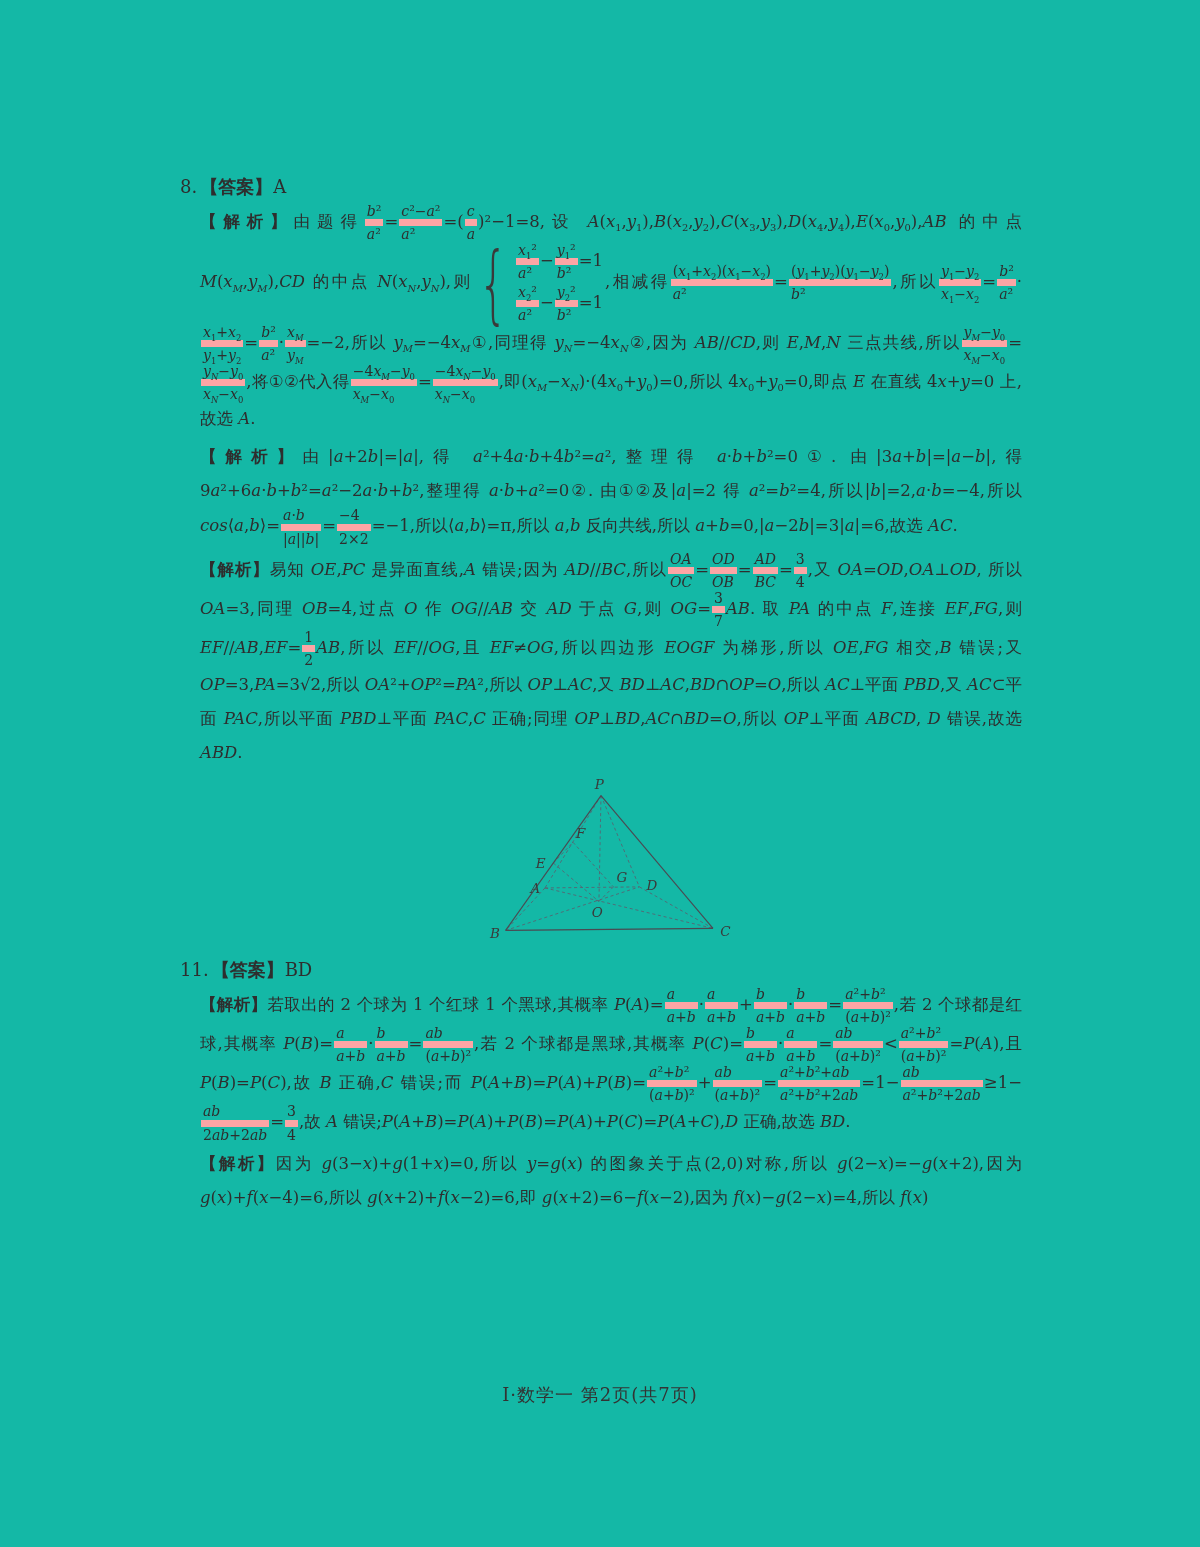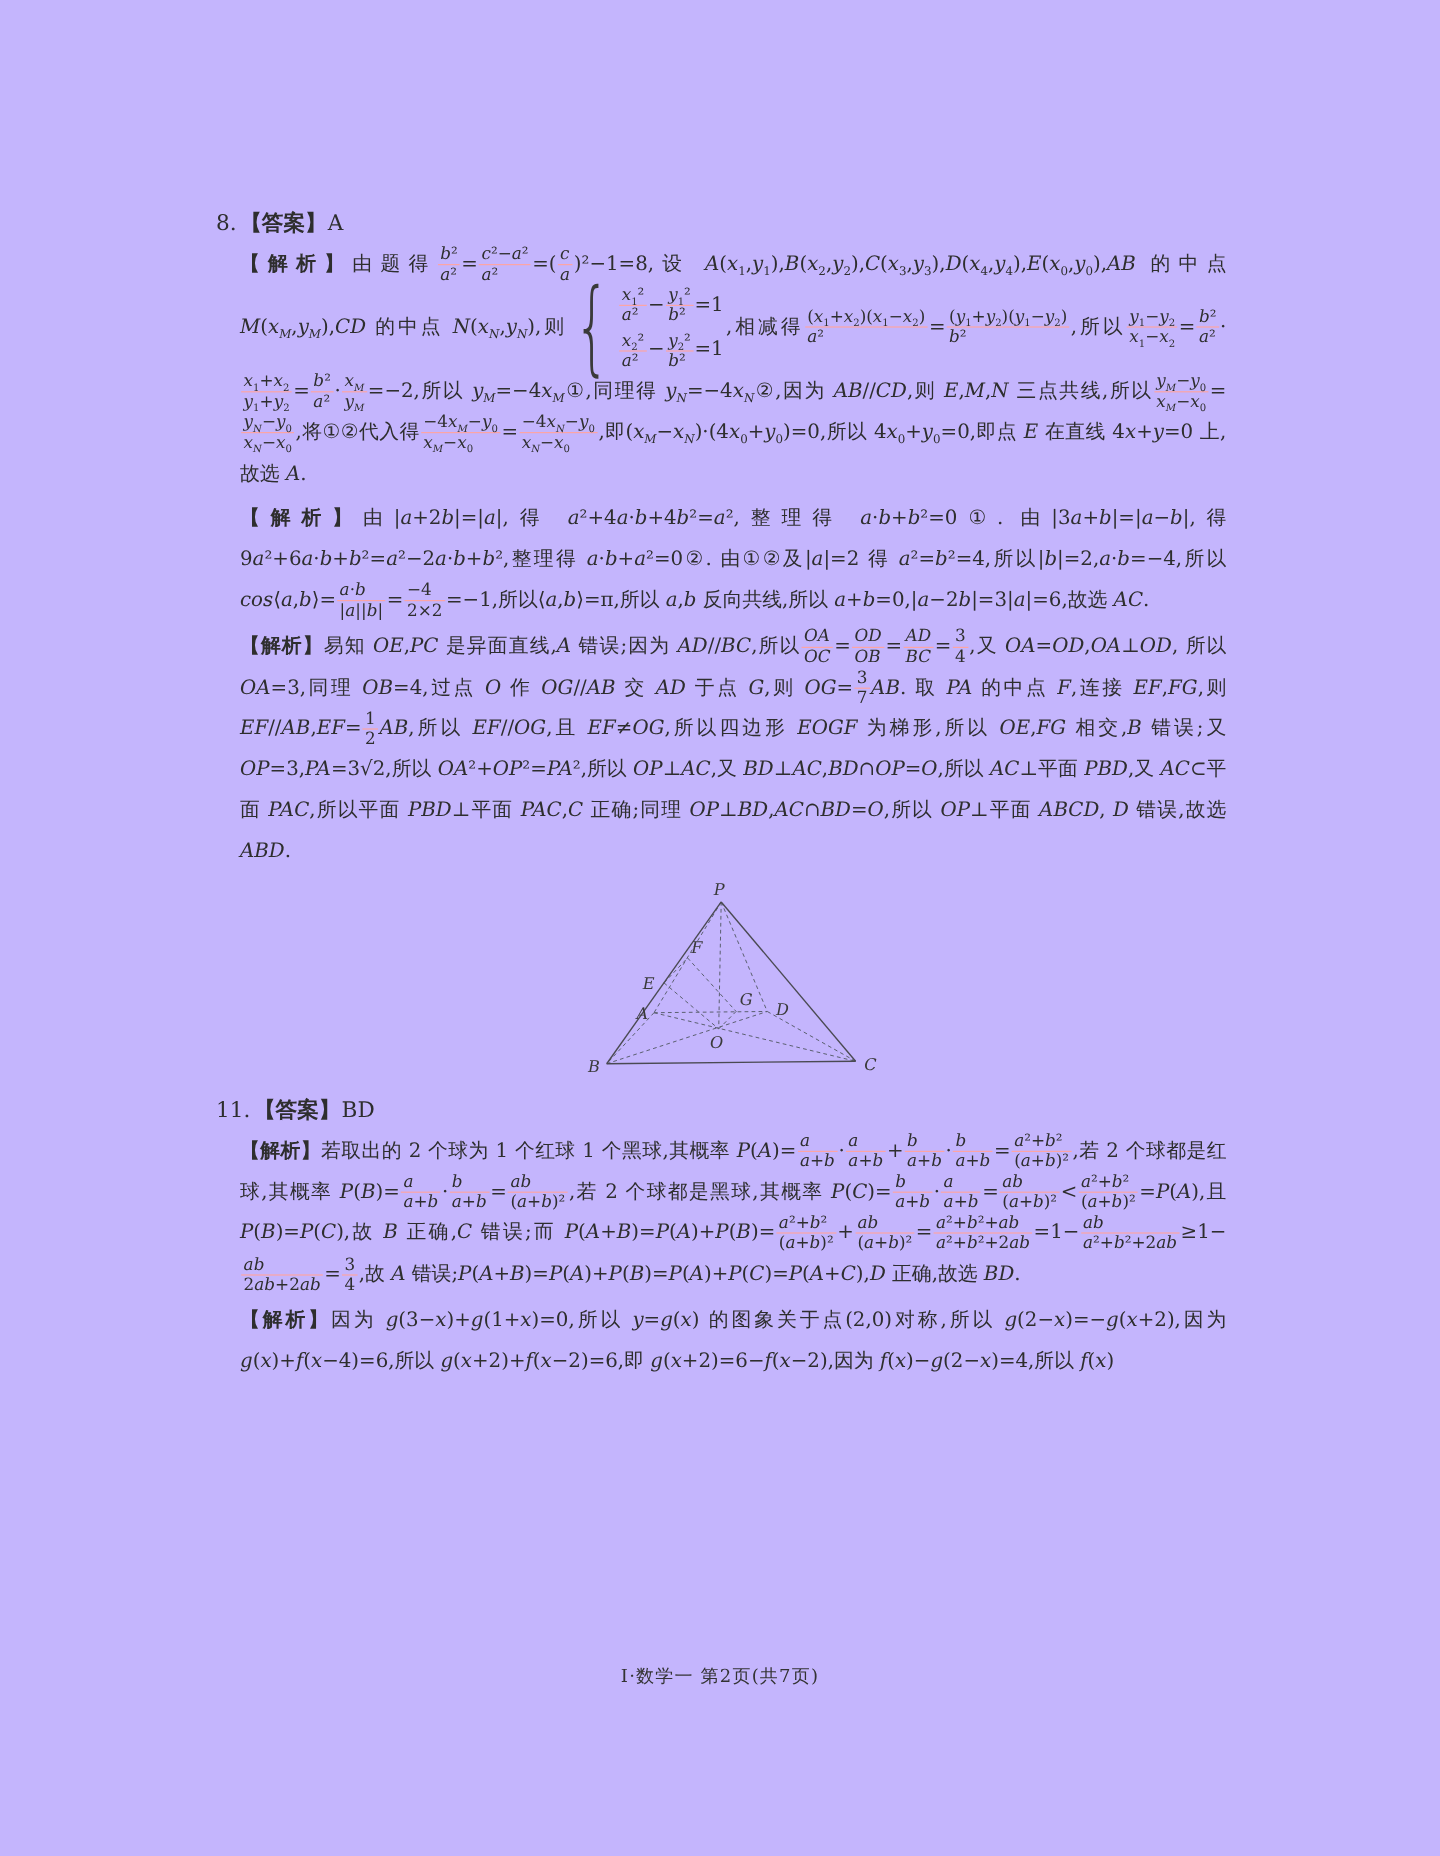--- a/index.html
+++ b/index.html
@@ -1,42 +1,42 @@
 <!DOCTYPE html>
 <html><head>
 <meta charset="utf-8">
 <style>
   html,body{margin:0;padding:0;background:#d9d9d9;}
   .page{
     position:relative;width:1200px;height:1547px;margin:0 auto;
-    background:#c4b5fd;color:#2e2e2e;
+    background:#14b8a6;color:#2e2e2e;
     font-family:"DejaVu Serif","DejaVu Sans","Liberation Serif",serif;
     overflow:hidden;
   }
   .content{position:absolute;top:170px;left:180px;width:842px;bottom:165px;overflow:hidden;}
   .q{margin:0 0 2px 0;}
   .ansline{font-size:18px;line-height:1.6;margin:3px 0 1px 0;white-space:nowrap;}
   .qnum{margin-right:3px;}
   .anslabel,.sollabel{font-weight:bold;}
   .ansvalue{margin-left:1px;}
   .sol{margin:1px 0 4px 20px;text-align:justify;font-size:16.5px;line-height:2.05;}
   .sol i{font-style:italic;}
   sub{font-size:0.6em;line-height:0;}
   .frac{display:inline-block;vertical-align:middle;text-align:left;font-size:0.85em;line-height:1.15;margin:0 1px;}
   .frac .num{display:block;padding:0 2px;}
-  .frac .den{display:block;border-top:1px solid #fca5a5;padding:0 2px;}
+  .frac .den{display:block;border-top:7px solid #fca5a5;padding:0 2px;}
   .sys{display:inline-flex;align-items:center;vertical-align:middle;margin:0 2px;}
   .sys .brace{font-family:"DejaVu Sans",sans-serif;font-size:5.2em;font-weight:100;line-height:0;transform:scaleX(.55);margin:0 -6px 0 -8px;color:#3a3a3a;}
   .syscol{display:inline-flex;flex-direction:column;gap:3px;}
   .sysrow{white-space:nowrap;}
   .figwrap{text-align:center;margin:8px 0 6px 0;}
   .fig line.solid{stroke:#4a4a52;stroke-width:1.1;}
   .fig line.dash{stroke:#5a5f6e;stroke-width:.8;stroke-dasharray:3 2.6;}
   .fig text{font-size:13px;font-style:italic;fill:#3a3a3a;font-family:"DejaVu Serif",serif;}
-  .footer{position:absolute;left:0;right:0;bottom:140px;text-align:center;font-size:15px;letter-spacing:1px;color:#333;}
+  .footer{position:absolute;left:0;right:0;bottom:140px;text-align:center;font-size:18px;letter-spacing:1px;color:#333;}
 </style>
 </head>
 <body>
 
 <div class="page">
   <div class="content">
       <div class="q">
         <div class="ansline"><span class="qnum">8.</span><span class="anslabel">【答案】</span><span class="ansvalue">A</span></div>
         <p class="sol"><span class="sollabel">【解析】</span>由题得<span class="frac"><span class="num"><i>b</i>²</span><span class="den"><i>a</i>²</span></span>=<span class="frac"><span class="num"><i>c</i>²−<i>a</i>²</span><span class="den"><i>a</i>²</span></span>=(<span class="frac"><span class="num"><i>c</i></span><span class="den"><i>a</i></span></span>)²−1=8,设 <i>A</i>(<i>x</i><sub>1</sub>,<i>y</i><sub>1</sub>),<i>B</i>(<i>x</i><sub>2</sub>,<i>y</i><sub>2</sub>),<i>C</i>(<i>x</i><sub>3</sub>,<i>y</i><sub>3</sub>),<i>D</i>(<i>x</i><sub>4</sub>,<i>y</i><sub>4</sub>),<i>E</i>(<i>x</i><sub>0</sub>,<i>y</i><sub>0</sub>),<i>AB</i> 的中点 <i>M</i>(<i>x</i><sub><i>M</i></sub>,<i>y</i><sub><i>M</i></sub>),<i>CD</i> 的中点 <i>N</i>(<i>x</i><sub><i>N</i></sub>,<i>y</i><sub><i>N</i></sub>),则<span class="sys">
             <span class="brace">{</span>

